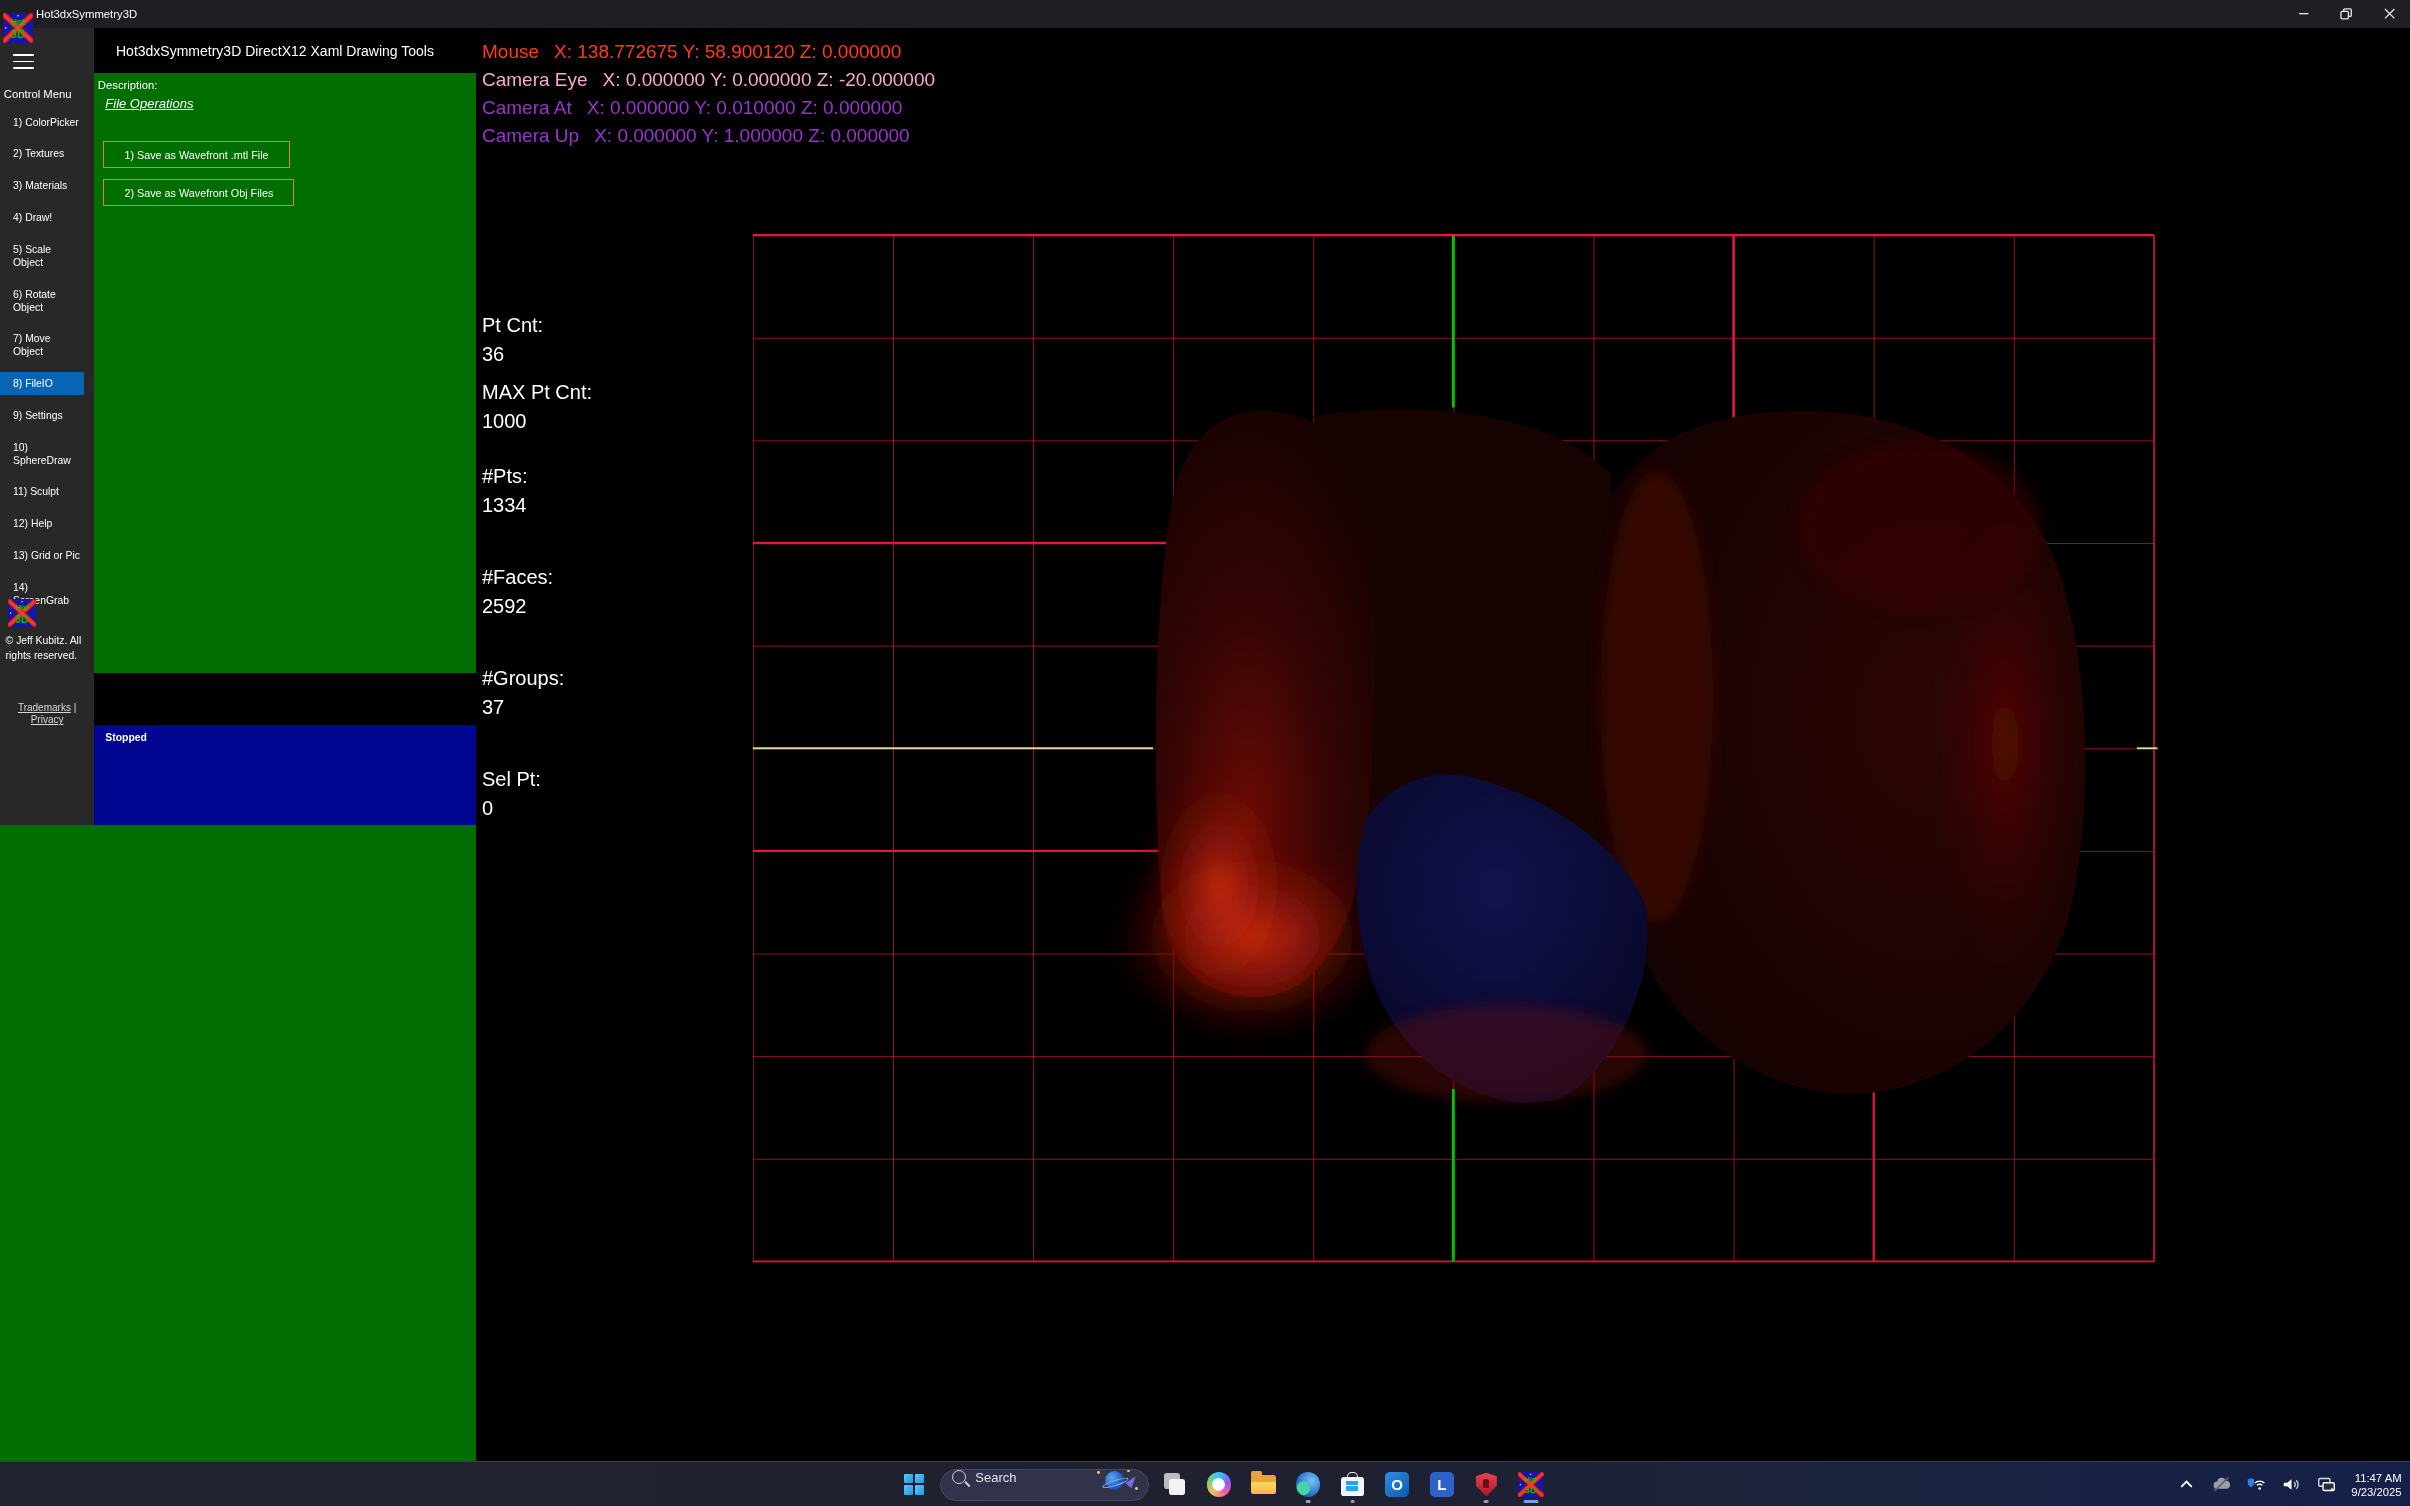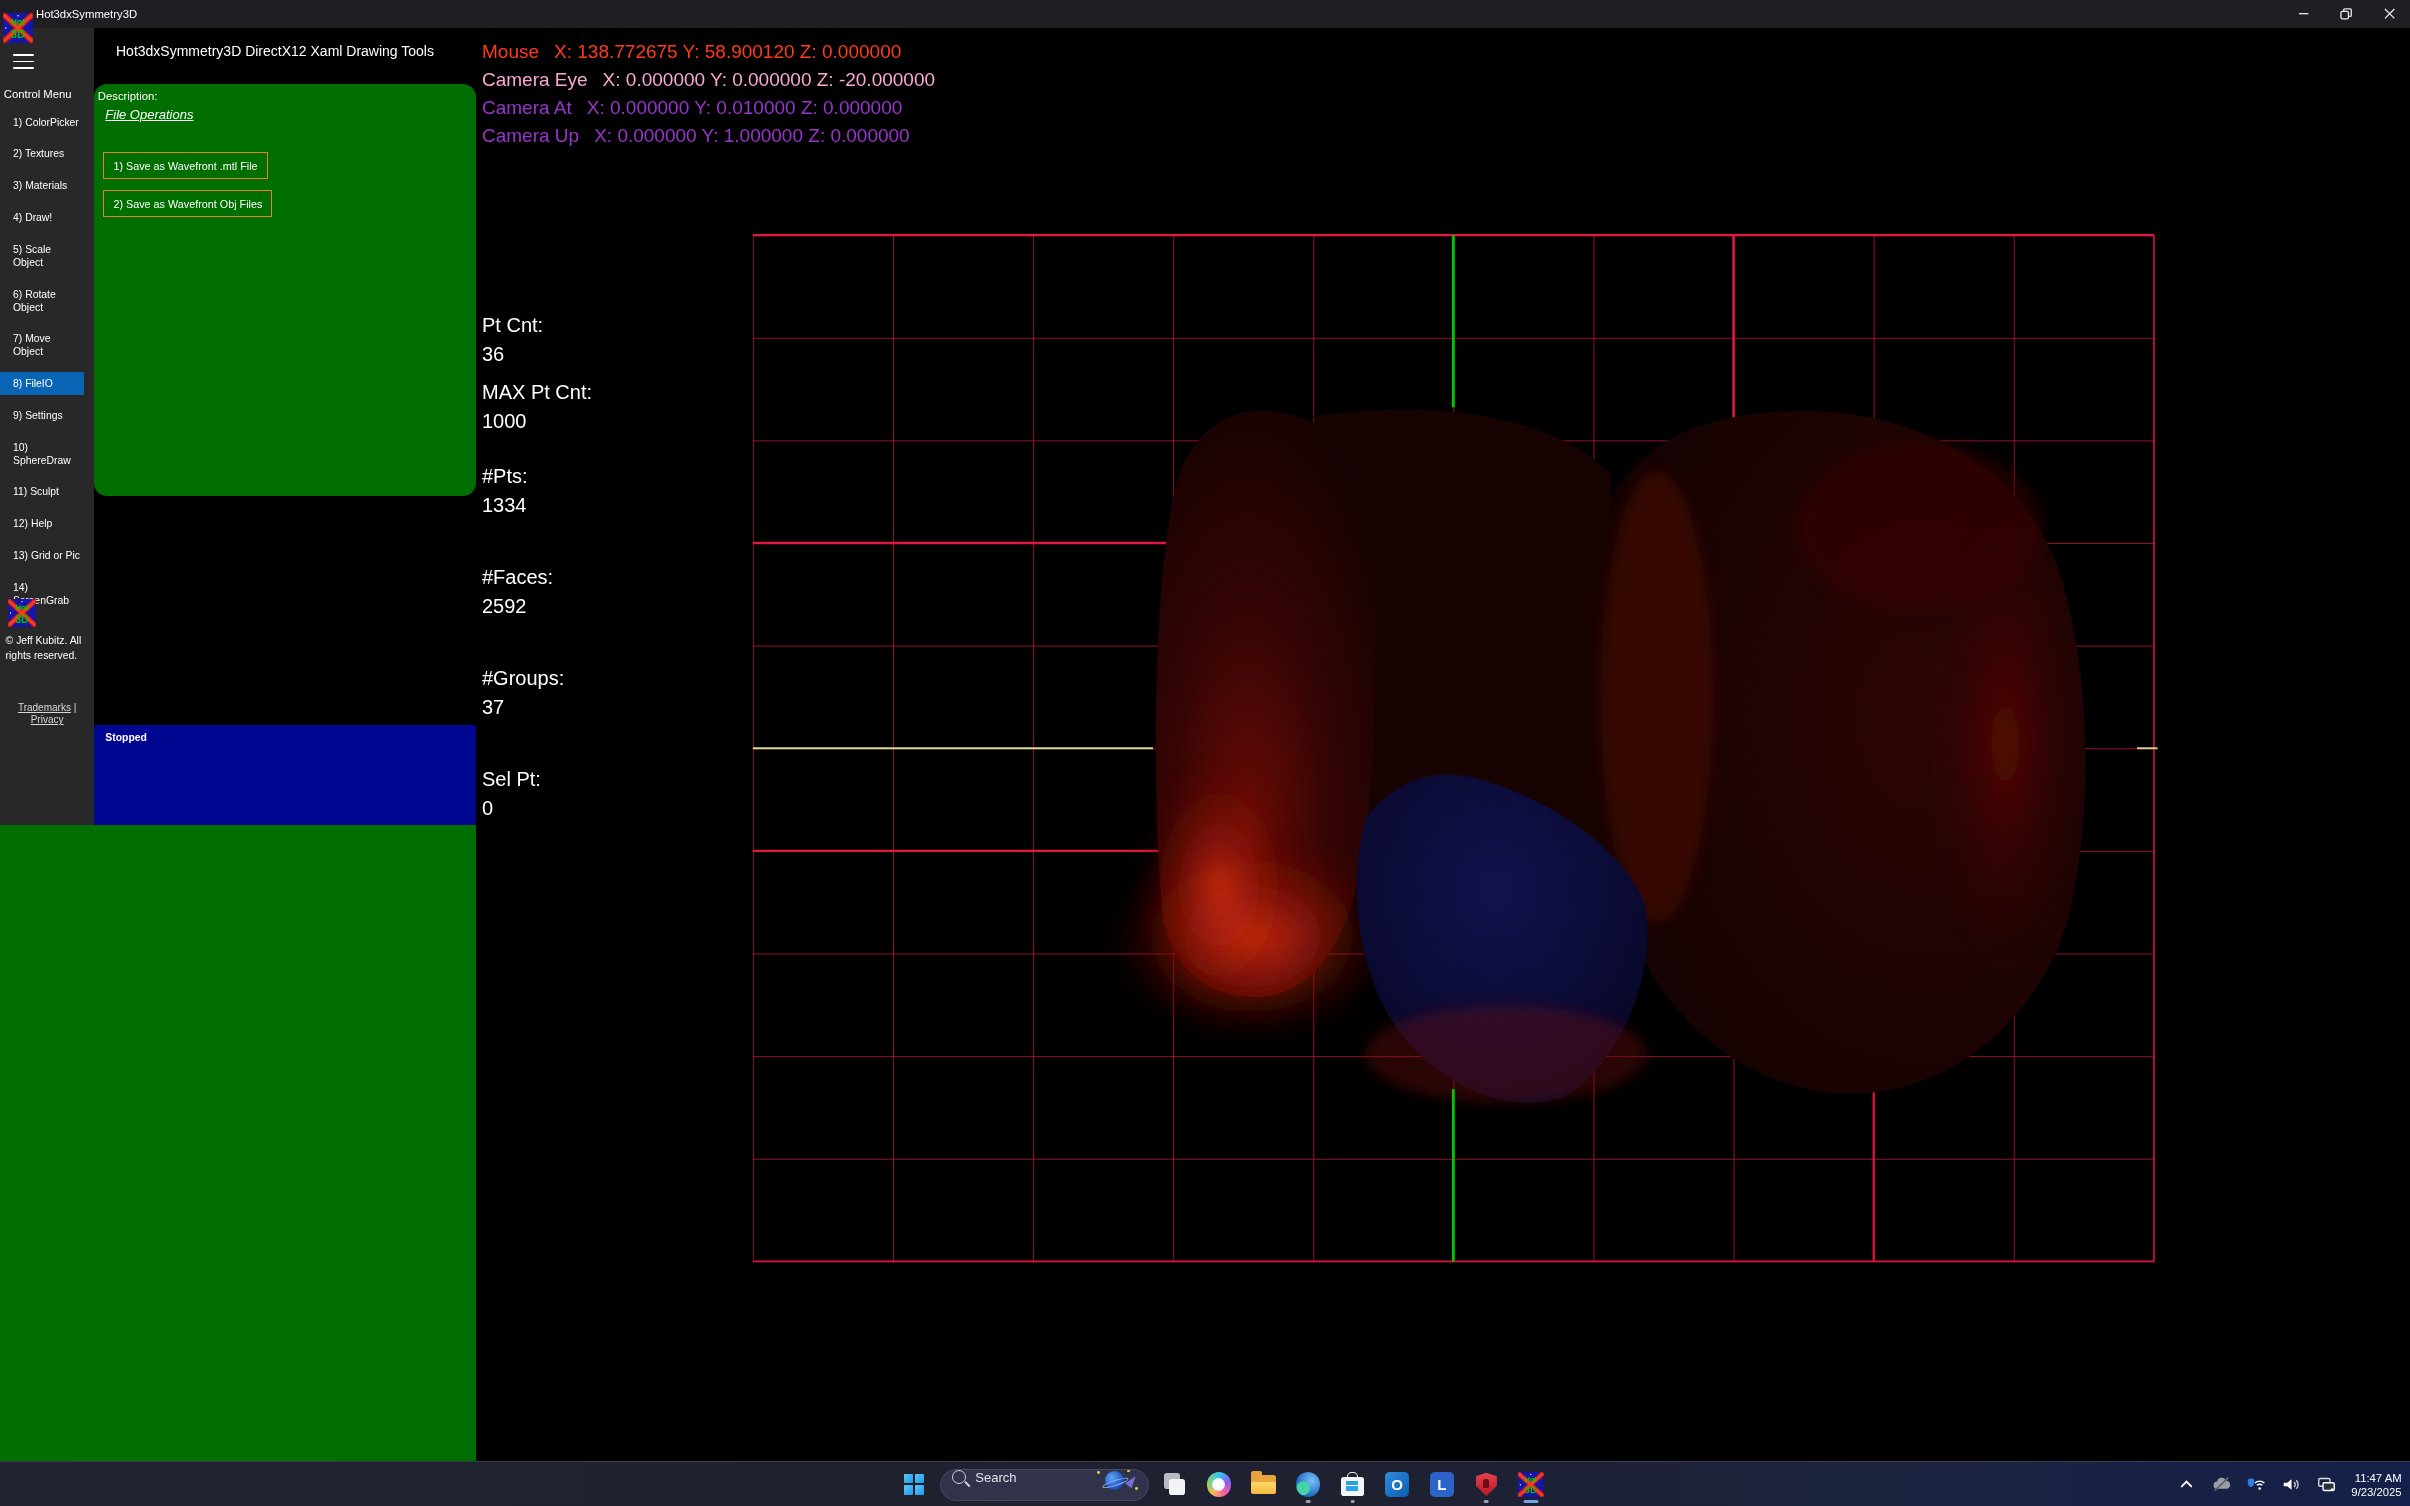--- a/index.html
+++ b/index.html
@@ -33,26 +33,26 @@
                  color:#d8d8d8; text-align:center; }
   .legal-links a { color:#d8d8d8; text-decoration:underline; cursor:pointer; }
 
   
   .app-header { position:absolute; left:42px; top:28px; width:434px; height:45px; background:#000;
                 display:flex; align-items:center; }
   .app-logo { position:absolute; left:2.8px; top:11.3px; width:30px; height:34px; }
   .app-header-title { color:#ffffff; font-size:14px; margin-left:74px; white-space:nowrap; }
 
   
-  .green-top { position:absolute; left:94px; top:84px; width:382px; height:412px; background:#006e00;border-radius:13px; }
+  .green-top { position:absolute; left:94px; top:73px; width:382px; height:600px; background:#006e00; }
   .desc-label { position:absolute; left:3.8px; top:5.6px; font-size:11.3px; color:#fff; }
   .fileops-link { position:absolute; left:11.3px; top:22.6px; font-size:13px; color:#fff;
                   text-decoration:underline; cursor:pointer;font-style:italic; }
   .panel-btn { position:absolute; left:9.4px; height:27px; background:transparent;
-               border:1.9px solid #e8821e; color:#fff; font-size:10.8px; padding:0 9px;
+               border:1.9px solid #e8821e; color:#fff; font-size:10.8px; padding:0 20px;
                font-family:"Liberation Sans", sans-serif; cursor:pointer; }
   .panel-btn.b1 { top:68px; }
   .panel-btn.b2 { top:106px; }
   .blue-panel { position:absolute; left:94px; top:725px; width:382px; height:100px; background:#00068f; }
   .stopped-label { position:absolute; left:11.3px; top:6.6px; font-size:10.4px; font-weight:bold; color:#fff; }
   .green-bottom { position:absolute; left:0; top:825px; width:476px; height:637px; background:#006e00; }
 
   
   .overlay-lines { position:absolute; left:482px; top:38px; font-size:19px; line-height:28px; white-space:nowrap; }
   .ov-line { display:flex; }

